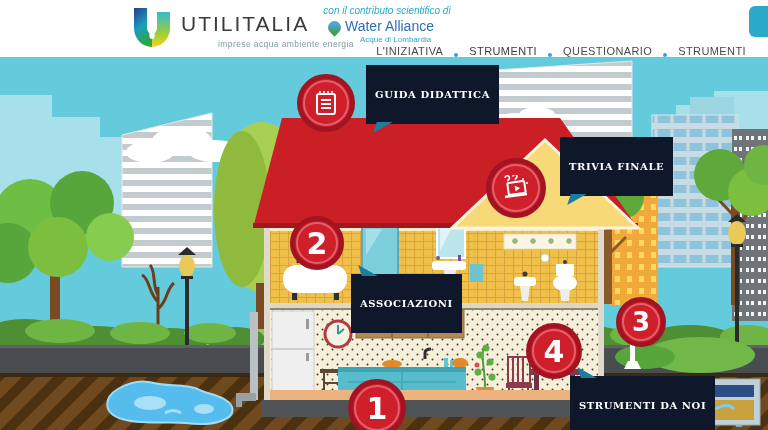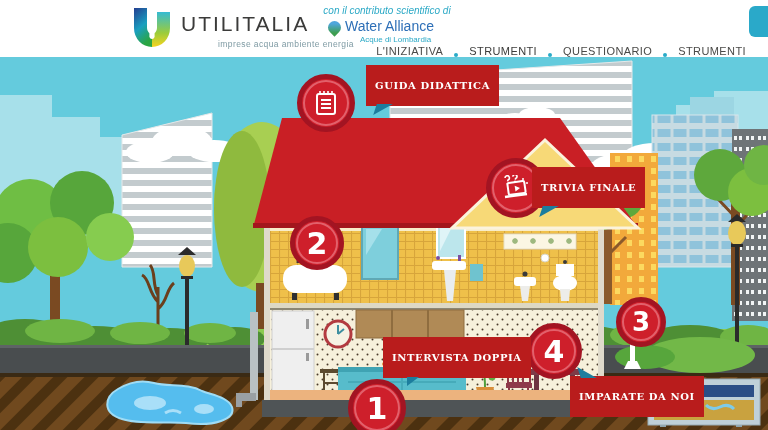--- a/index.html
+++ b/index.html
@@ -20,22 +20,22 @@
   #nav{position:absolute;right:22px;top:0;height:57px;display:flex;align-items:flex-end;}
   .nav-item{font-size:11px;color:#4a4a48;letter-spacing:.4px;cursor:pointer;}
   .nav-item.active{font-weight:400;color:#3b3b3a;}
   .nav-dot{width:4px;height:4px;border-radius:50%;background:#2aabc8;margin:0 11px;}
   #side-btn{position:absolute;right:-7px;top:6px;width:26px;height:31px;border-radius:6px;background:#2aa9c9;border:none;cursor:pointer;}
 
   
   #scene{position:absolute;left:0;top:57px;width:768px;height:373px;}
 
   
-  .bubble{position:absolute;background:#b91c1c;color:#fff;font:700 10px "DejaVu Serif",serif;
-          letter-spacing:.6px;padding:15px 9px;white-space:nowrap;z-index:20;cursor:pointer;}
+  .bubble{position:absolute;background:#0f172a;color:#fff;font:700 10px "DejaVu Serif",serif;
+          letter-spacing:.6px;padding:24px 9px;white-space:nowrap;z-index:20;cursor:pointer;}
   .tail-bl::after{content:"";position:absolute;left:9px;bottom:-9px;width:0;height:0;
           border-top:11px solid #1c7d9e;border-right:16px solid transparent;transform:skewX(-18deg);}
   .tail-tl::after{content:"";position:absolute;left:9px;top:-9px;width:0;height:0;
           border-bottom:11px solid #1c7d9e;border-right:16px solid transparent;transform:skewX(18deg);}
   .tail-bc::after{content:"";position:absolute;left:24px;bottom:-8px;width:0;height:0;
           border-top:9px solid #1c7d9e;border-right:12px solid transparent;}
 
   
   .marker{position:absolute;border-radius:50%;background:#ce1f2b;border:5px solid #a31422;box-sizing:border-box;
           display:flex;align-items:center;justify-content:center;color:#fff;
@@ -370,28 +370,28 @@
         <polygon points="622,276 643,276 636,286 629,286"></polygon>
         <rect x="630" y="284" width="5" height="24"></rect>
         <polygon points="624,312 641,312 637,304 628,304"></polygon>
       </g>
     </svg>
   </div>
 
   <div class="bubble tail-bl" style="left:366px;top:65px;">
     <span>GUIDA DIDATTICA</span>
   </div>
-  <div class="bubble tail-bl" style="left:532px;top:137px;margin-top:30px;">
+  <div class="bubble tail-bl" style="left:560px;top:137px;">
     <span>TRIVIA FINALE</span>
   </div>
-  <div class="bubble tail-bc" style="left:383px;top:337px;">
-    <span>INTERVISTA DOPPIA</span>
+  <div class="bubble tail-tl" style="left:351px;top:274px;">
+    <span>ASSOCIAZIONI</span>
   </div>
   <div class="bubble tail-tl" style="left:570px;top:376px;">
-    <span>IMPARATE DA NOI</span>
+    <span>STRUMENTI DA NOI</span>
   </div>
 
   <div class="marker" style="left:297px;top:74px;width:58px;height:58px;">
     <svg width="24" height="28" viewBox="0 0 24 28">
       <rect x="3" y="5" width="18" height="20" rx="2" fill="none" stroke="#fff" stroke-width="2"></rect>
       <path d="M7 11 h10 M7 15 h10 M7 19 h10" stroke="#fff" stroke-width="2"></path>
       <path d="M6 5 v-3 M10 5 v-3 M14 5 v-3 M18 5 v-3" stroke="#fff" stroke-width="1.6"></path>
     </svg>
   </div>
 

